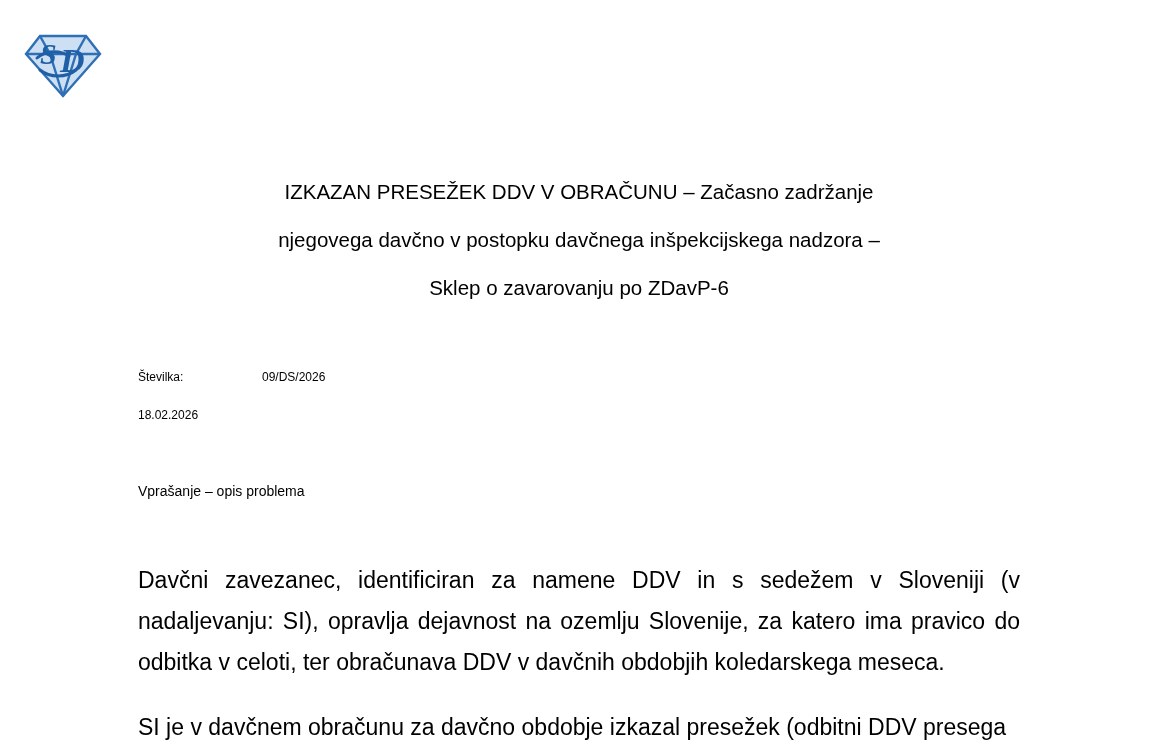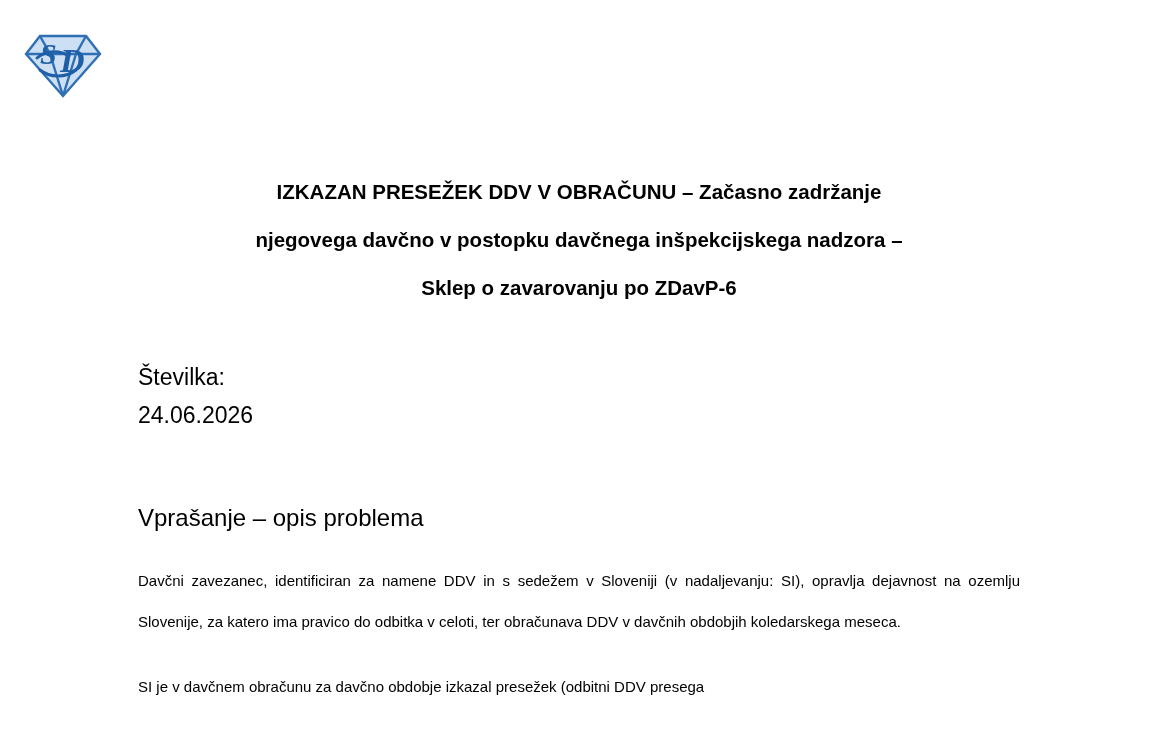--- a/index.html
+++ b/index.html
@@ -33,64 +33,64 @@
   
   .title-block {
     position: absolute;
     left: 138px;
     top: 168px;
     width: 882px;
     text-align: center;
   }
   .title-line {
     font-size: 20.5px;
-    font-weight: bold;
+    font-weight: normal;
     line-height: 48px;
     letter-spacing: 0px;
     white-space: nowrap;
   }
 
   
   .meta {
     position: absolute;
     left: 138px;
     top: 358px;
     width: 500px;
   }
   .meta-row {
     display: flex;
     line-height: 38px;
-    font-size: 23px;
+    font-size: 12px;
   }
   .meta-label {
     width: 124px;
     flex: 0 0 124px;
   }
   .meta-value {
     flex: 1 1 auto;
   }
 
   
   .section-heading {
     position: absolute;
     left: 138px;
-    top: 505px;
-    font-size: 24px;
+    top: 478px;
+    font-size: 14px;
     line-height: 26px;
   }
 
   
   .body-text {
     position: absolute;
     left: 138px;
     top: 560px;
     width: 882px;
   }
   .para {
-    font-size: 15px;
+    font-size: 23px;
     line-height: 41px;
     text-align: justify;
     text-justify: inter-word;
     margin: 0 0 24px 0;
   }
   .para:last-child {
     margin-bottom: 0;
   }
 </style>
 </head>
@@ -119,23 +119,24 @@
 
   <div class="title-block">
     <div class="title-line">IZKAZAN PRESEŽEK DDV V OBRAČUNU – Začasno zadržanje</div>
     <div class="title-line">njegovega davčno v postopku davčnega inšpekcijskega nadzora –</div>
     <div class="title-line">Sklep o zavarovanju po ZDavP-6</div>
   </div>
 
   <div class="meta">
     <div class="meta-row">
       <div class="meta-label">Številka:</div>
+      <div class="meta-value">09/DS/2026</div>
     </div>
     <div class="meta-row">
-      <div class="meta-value">24.06.2026</div>
+      <div class="meta-value">18.02.2026</div>
     </div>
   </div>
 
   <div class="section-heading">Vprašanje – opis problema</div>
 
   <div class="body-text">
     <p class="para">Davčni zavezanec, identificiran za namene DDV in s sedežem v Sloveniji (v nadaljevanju: SI), opravlja dejavnost na ozemlju Slovenije, za katero ima pravico do odbitka v celoti, ter obračunava DDV v davčnih obdobjih koledarskega meseca.</p>
     <p class="para">SI je v davčnem obračunu za davčno obdobje izkazal presežek (odbitni DDV presega</p>
   </div>
 

